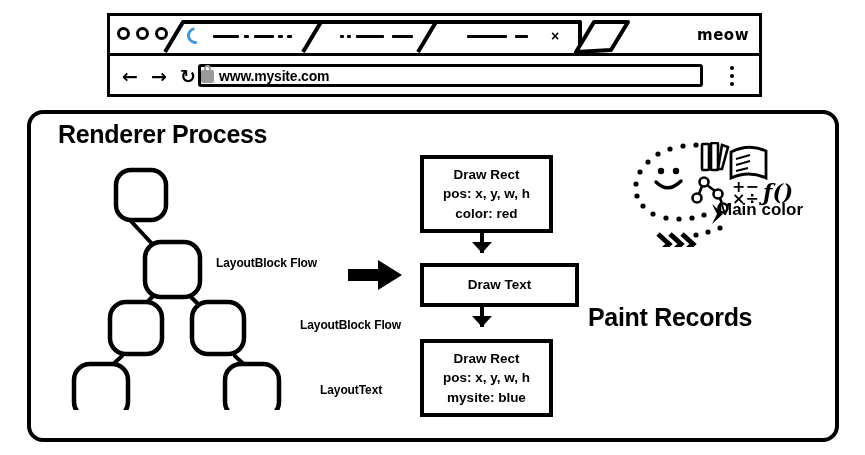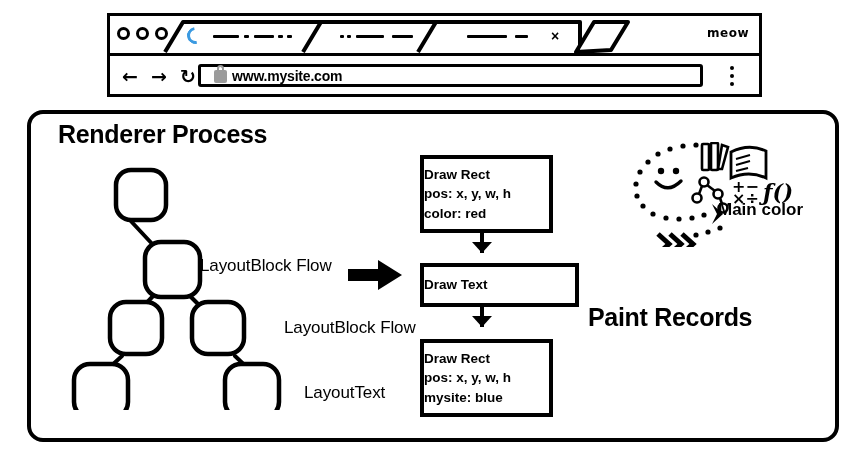--- a/index.html
+++ b/index.html
@@ -24,56 +24,56 @@
   .tab .tab-inner{position:absolute;left:0;top:0;width:100%;height:100%;}
 
   .tab-title-line{position:absolute;height:3px;background:#000;border-radius:1px;}
   .tab-close{position:absolute;font-size:14px;font-weight:bold;line-height:1;
       color:#000;}
 
   .spinner{position:absolute;width:17px;height:17px;border:3px solid #3b9ae1;
       border-radius:50%;border-top-color:transparent;border-right-color:transparent;
       transform:rotate(35deg);box-sizing:border-box;}
 
-  #meow{position:absolute;right:10px;top:10px;font-size:12px;font-weight:bold;
+  #meow{position:absolute;right:10px;top:10px;font-size:15px;font-weight:bold;
       font-family:"DejaVu Sans",sans-serif;letter-spacing:.5px;}
 
   #url-bar-row{position:absolute;left:0;top:40px;width:100%;height:41px;}
   .nav-btn{position:absolute;top:9px;font-size:19px;line-height:22px;
       font-weight:bold;font-family:"DejaVu Sans",sans-serif;}
   #url-field{position:absolute;left:88px;top:8px;width:505px;height:23px;
       border:3px solid #000;border-radius:3px;box-sizing:border-box;background:#fff;
-      display:flex;align-items:center;padding-left:13px;gap:5px;}
+      display:flex;align-items:center;padding-left:0;gap:5px;}
   #lock-icon{width:13px;height:13px;position:relative;background:#9b9b9b;
       border-radius:2px;margin-top:2px;}
   #lock-icon:before{content:"";position:absolute;left:3px;top:-5px;width:7px;
       height:7px;border:2px solid #9b9b9b;border-bottom:none;
       border-radius:4px 4px 0 0;box-sizing:border-box;}
   #url-text{font-size:14px;font-weight:bold;letter-spacing:-.2px;}
   #kebab{position:absolute;left:620px;top:10px;display:flex;flex-direction:column;
       gap:4px;align-items:center;}
   .kebab-dot{width:4px;height:4px;border-radius:50%;background:#000;}
 
   
   #renderer-box{left:27px;top:110px;width:812px;height:332px;
       border:4px solid #000;border-radius:16px;box-sizing:border-box;background:#fff;}
 
   #renderer-title{left:58px;top:120px;font-size:25px;font-weight:bold;
       letter-spacing:-.3px;}
 
   
   #tree-svg{left:60px;top:160px;}
-  .tree-label{font-size:17px;font-weight:normal;letter-spacing:-.1px;}
+  .tree-label{font-size:12px;font-weight:bold;letter-spacing:-.1px;margin-left:16px;}
 
   
   #big-arrow{left:348px;top:258px;}
 
   
   .rec-box{border:4px solid #000;box-sizing:border-box;background:#fff;
-      display:flex;flex-direction:column;align-items:flex-start;justify-content:center;
+      display:flex;flex-direction:column;align-items:center;justify-content:center;
       text-align:center;font-size:13.5px;font-weight:bold;line-height:1.45;}
   #rec1{left:420px;top:155px;width:133px;height:78px;}
   #rec2{left:420px;top:263px;width:159px;height:44px;}
   #rec3{left:420px;top:339px;width:133px;height:78px;}
   .rec-arrow{left:480px;width:4px;background:#000;}
   #rec-arrow1{top:233px;height:20px;}
   #rec-arrow2{top:307px;height:20px;}
   .rec-head{position:absolute;left:-8px;width:0;height:0;
       border-left:10px solid transparent;border-right:10px solid transparent;
       border-top:11px solid #000;}

